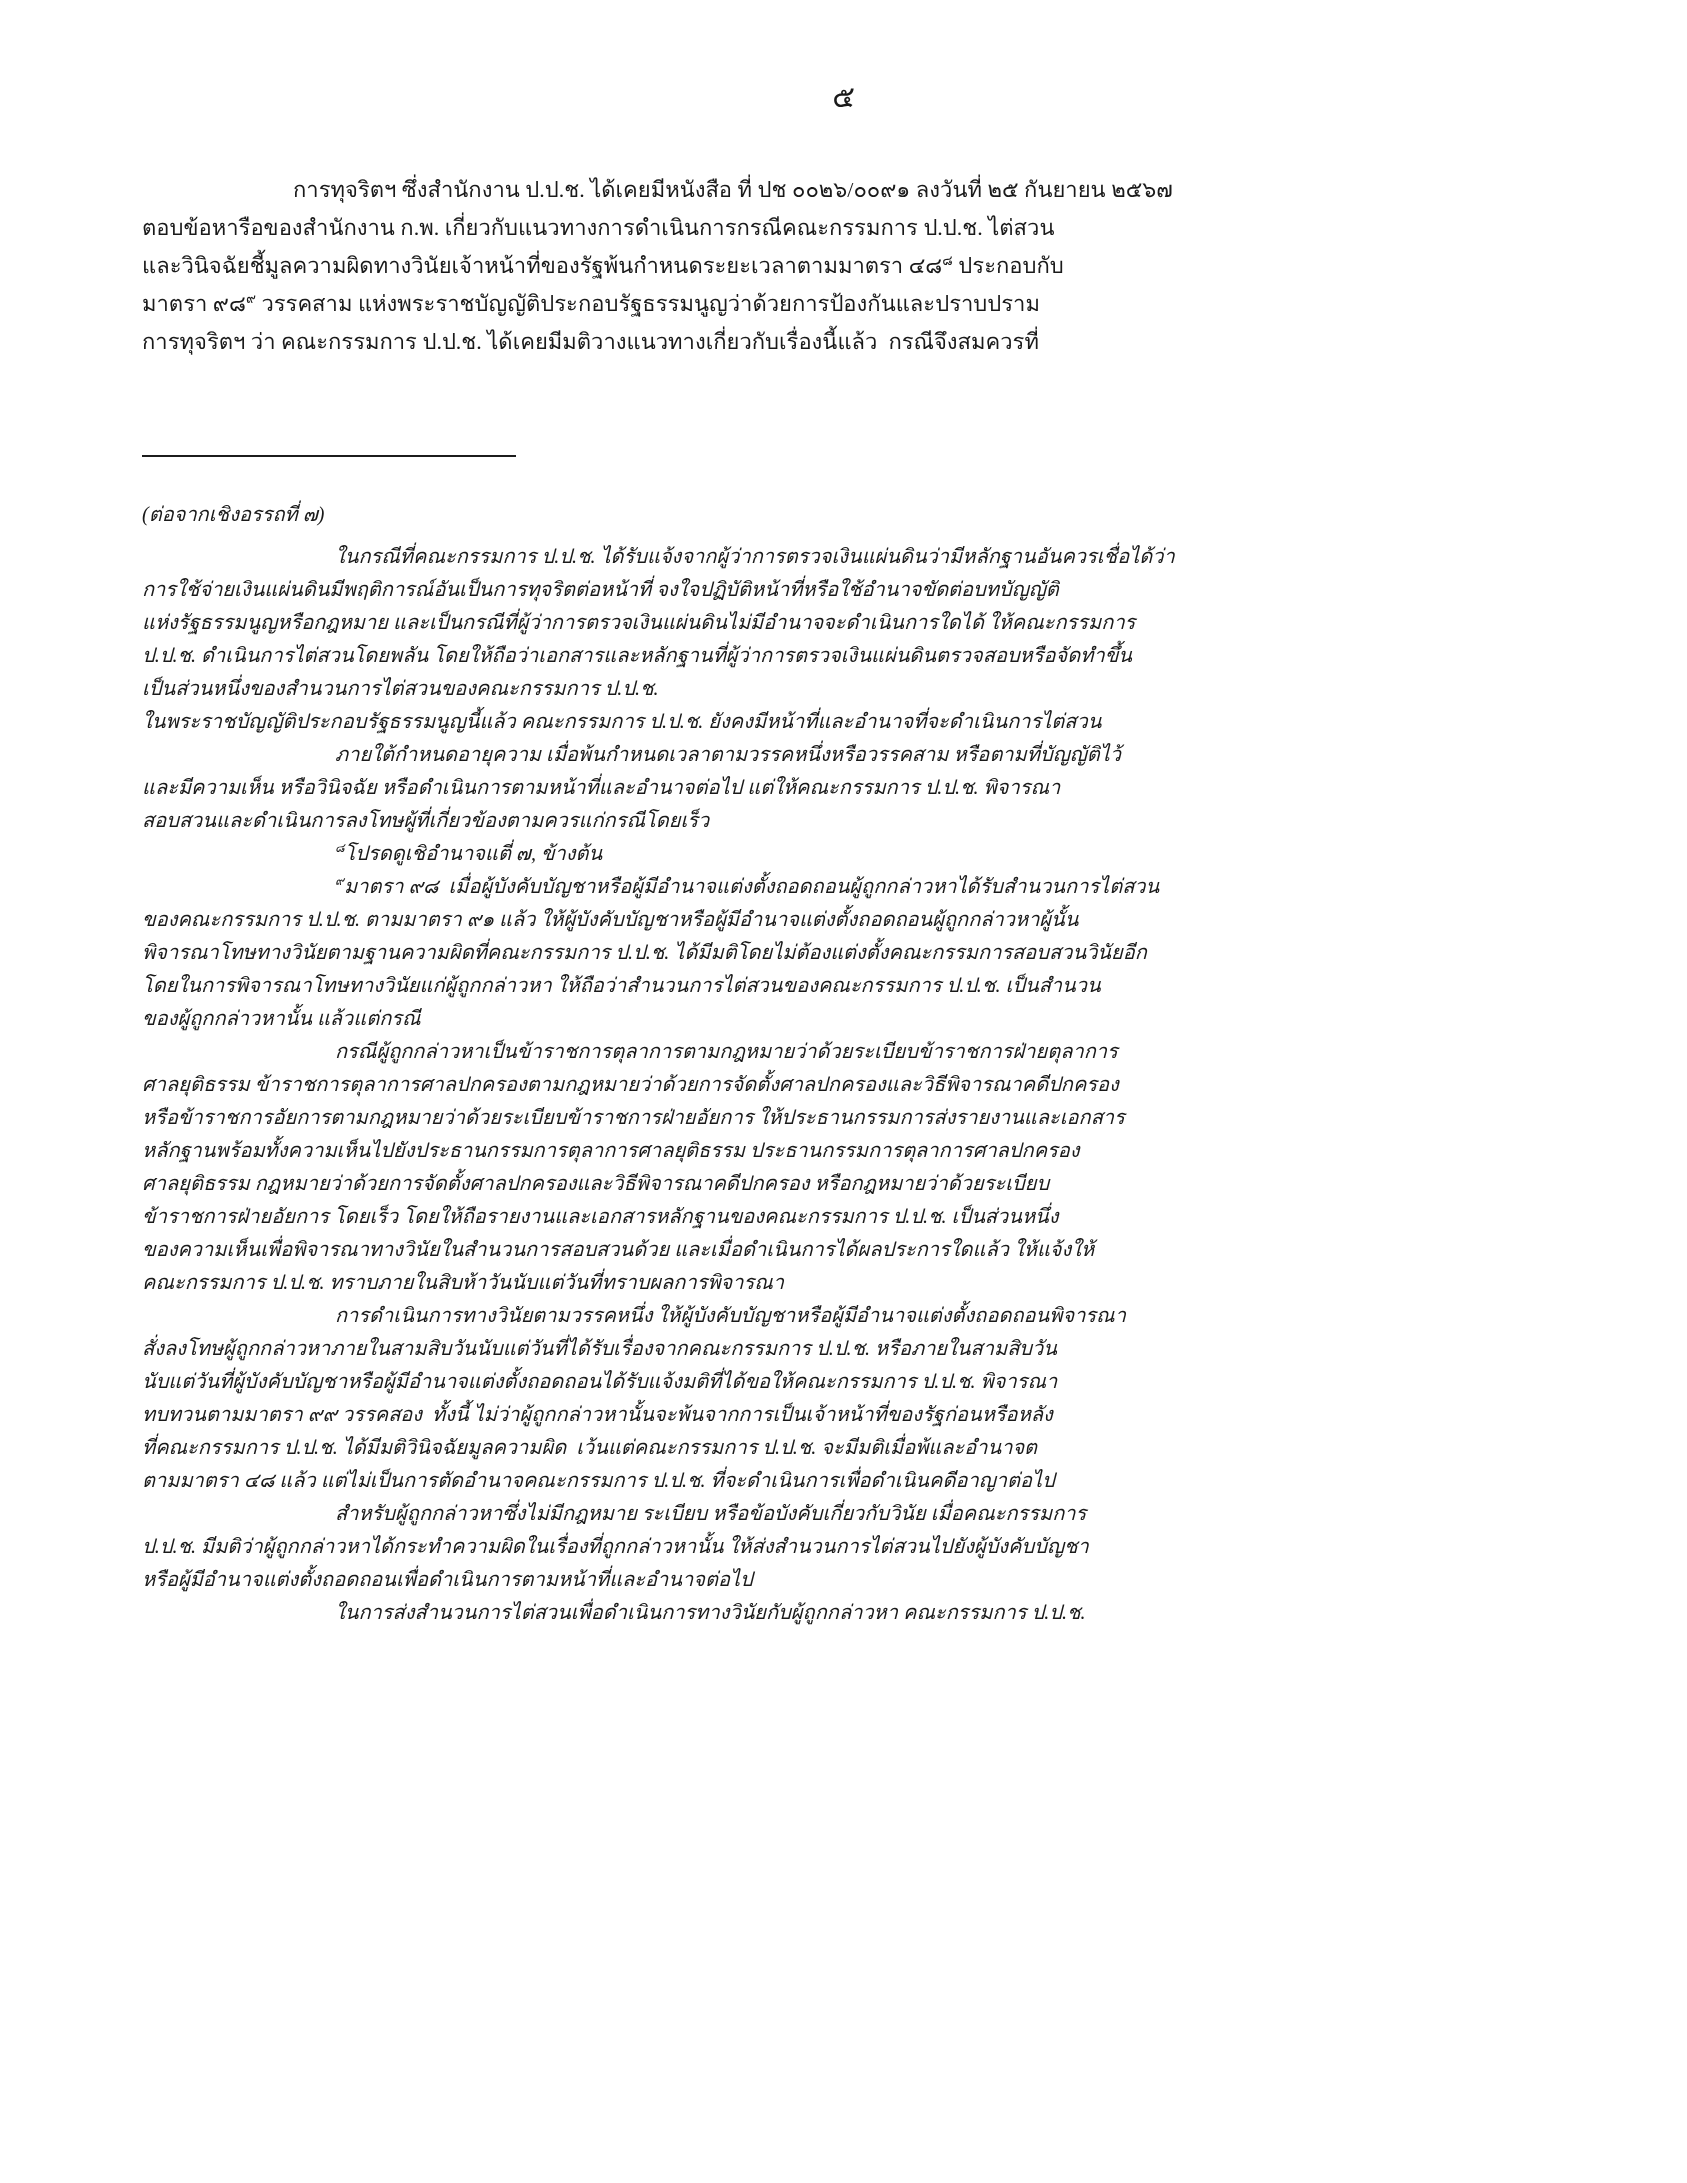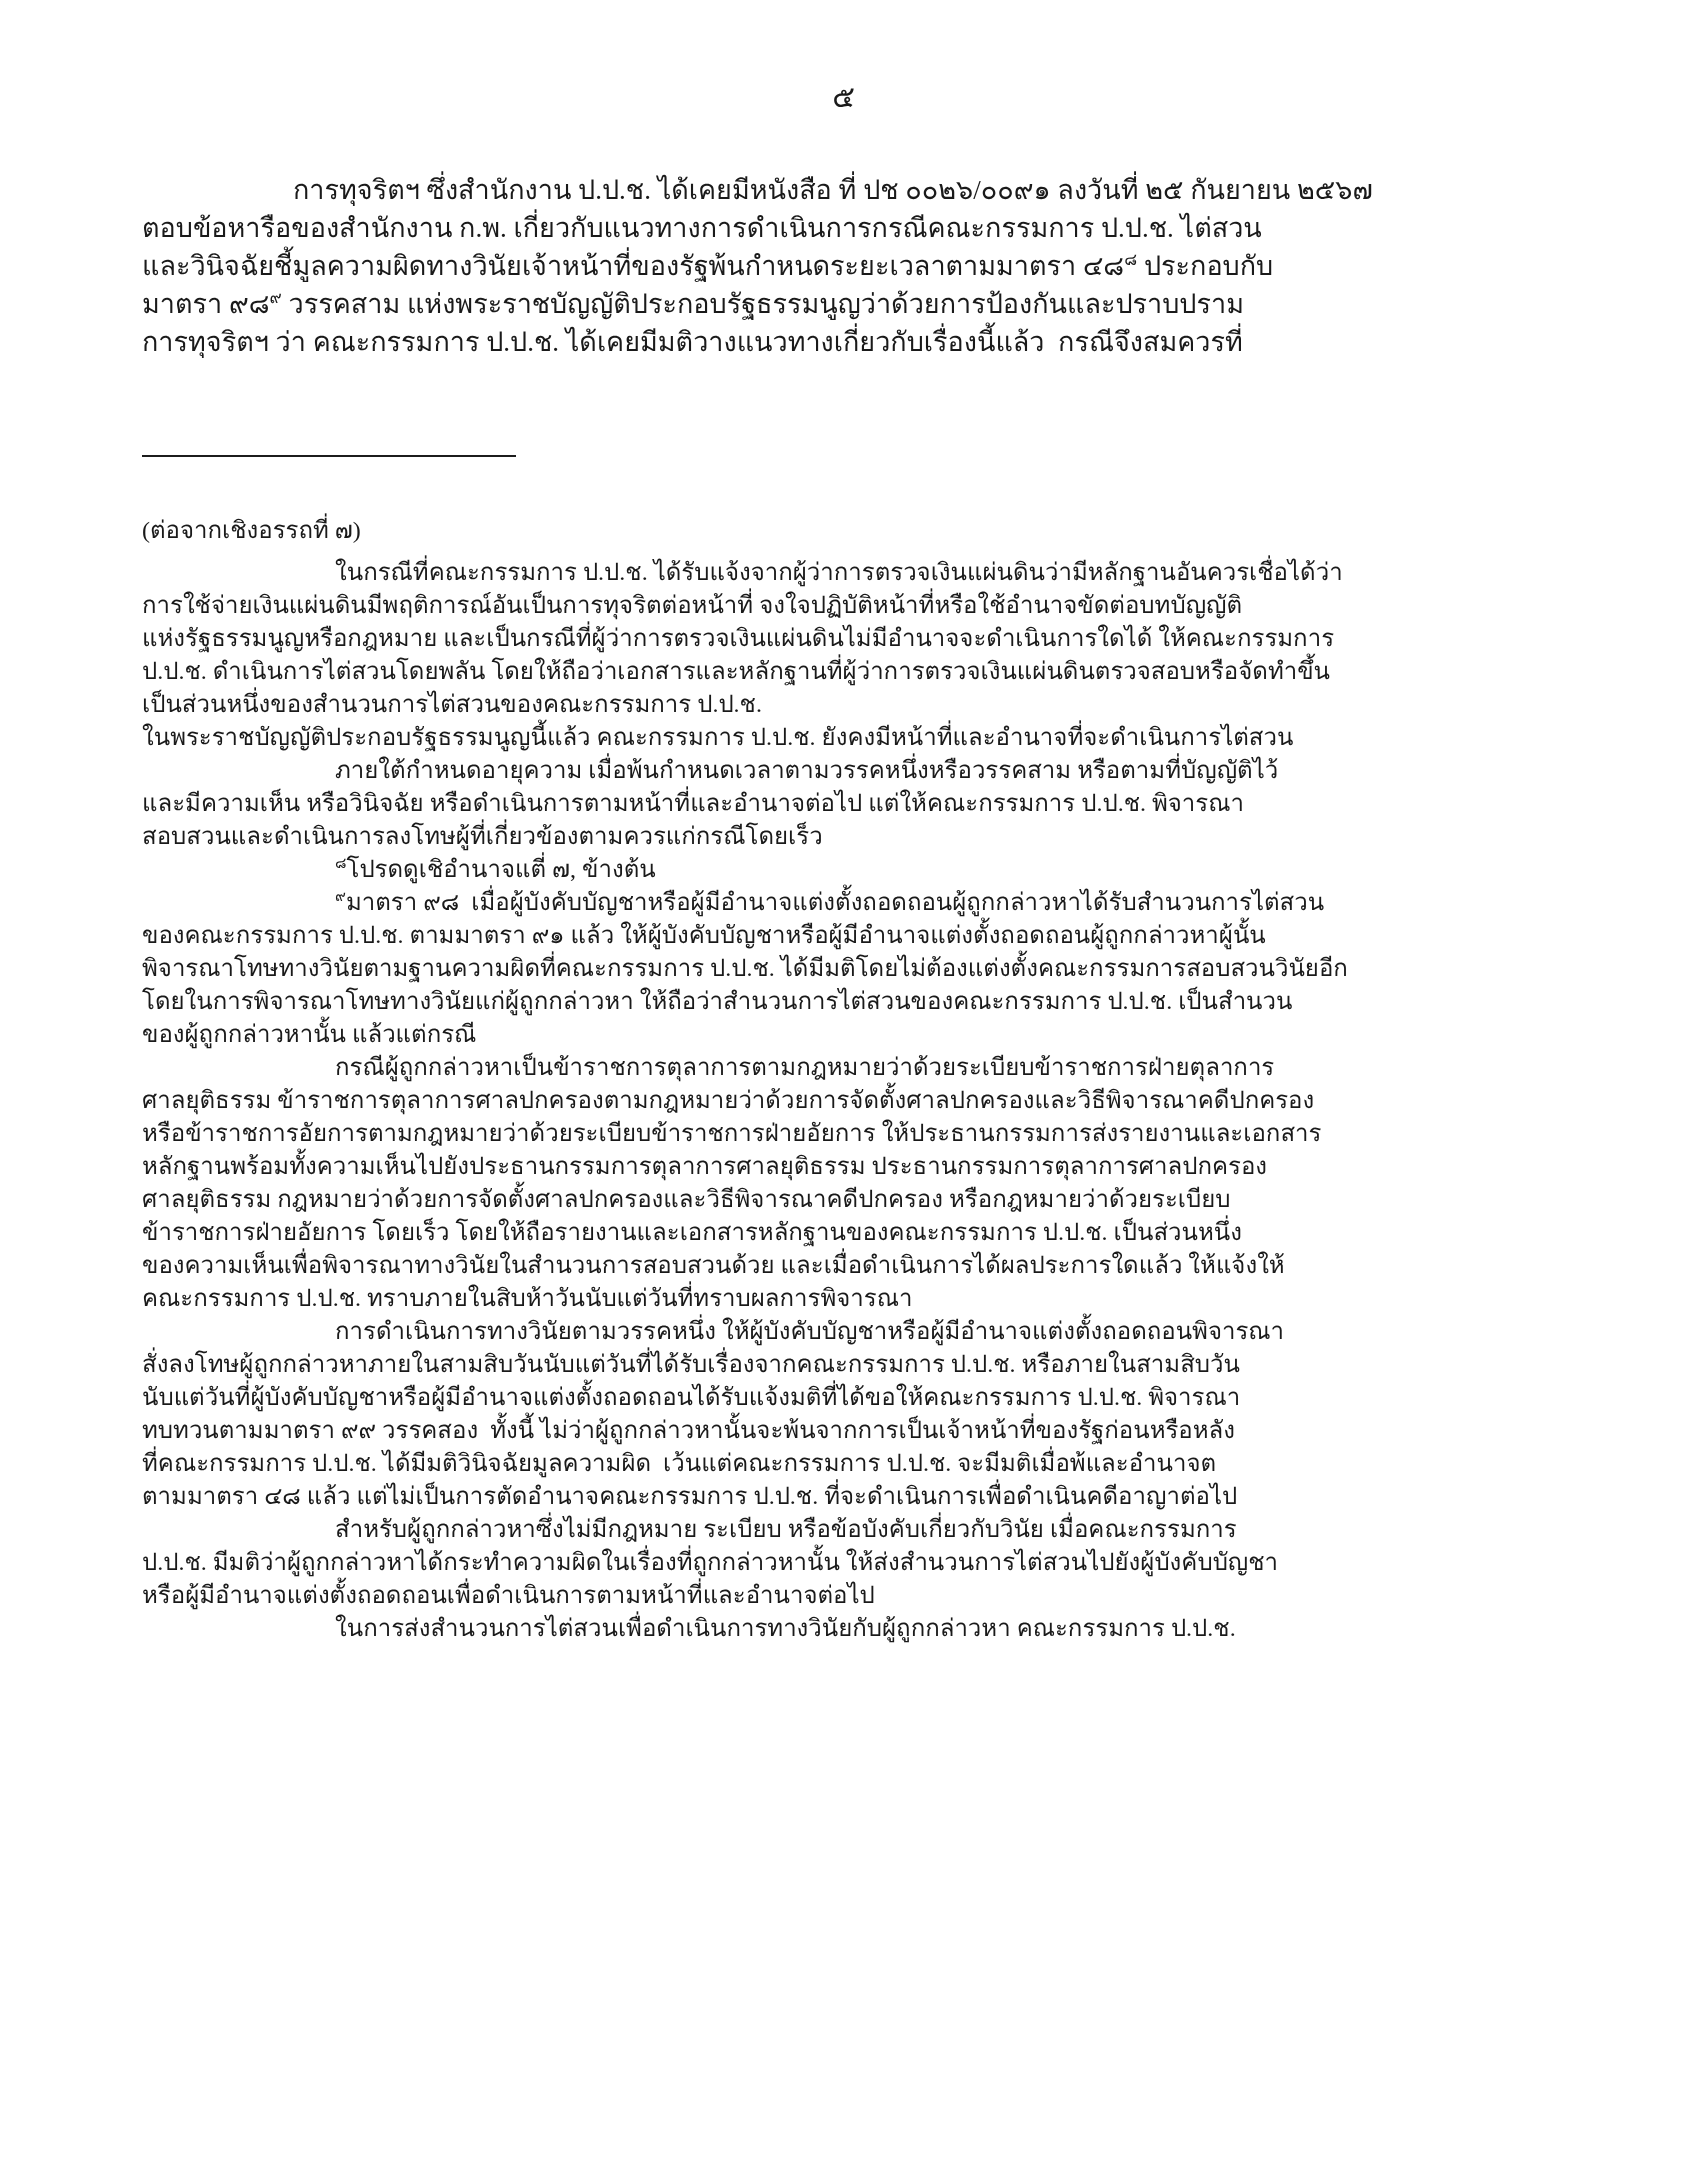--- a/index.html
+++ b/index.html
@@ -19,40 +19,41 @@
     width:1687px;
     text-align:center;
     font-size:30px;
     line-height:40px;
   }
   .main-text{
     position:absolute;
     left:142px;
     top:171px;
     width:1422px;
-    font-size:27px;
+    font-size:22px;
     line-height:38px;
   }
   .main-line{white-space:pre;}
   .main-line.indent{padding-left:151px;}
   .footnote-sep{
     position:absolute;
     left:142px;
     top:455px;
     width:374px;
     height:0;
     border-top:2.6px solid #1c1c1c;
   }
   .footnote{
     position:absolute;
     left:142px;
-    top:514px;
+    top:498px;
     width:1422px;
-    font-size:24px;
+    font-size:20px;
     line-height:33px;
+    font-style:italic;
   }
   .fn-label{white-space:pre;margin-bottom:9.3px;}
   .fn-line{white-space:pre;}
   .fn-line.indent{padding-left:193px;}
   sup{
     font-size:0.62em;
     vertical-align:super;
     line-height:0;
   }
 </style>

